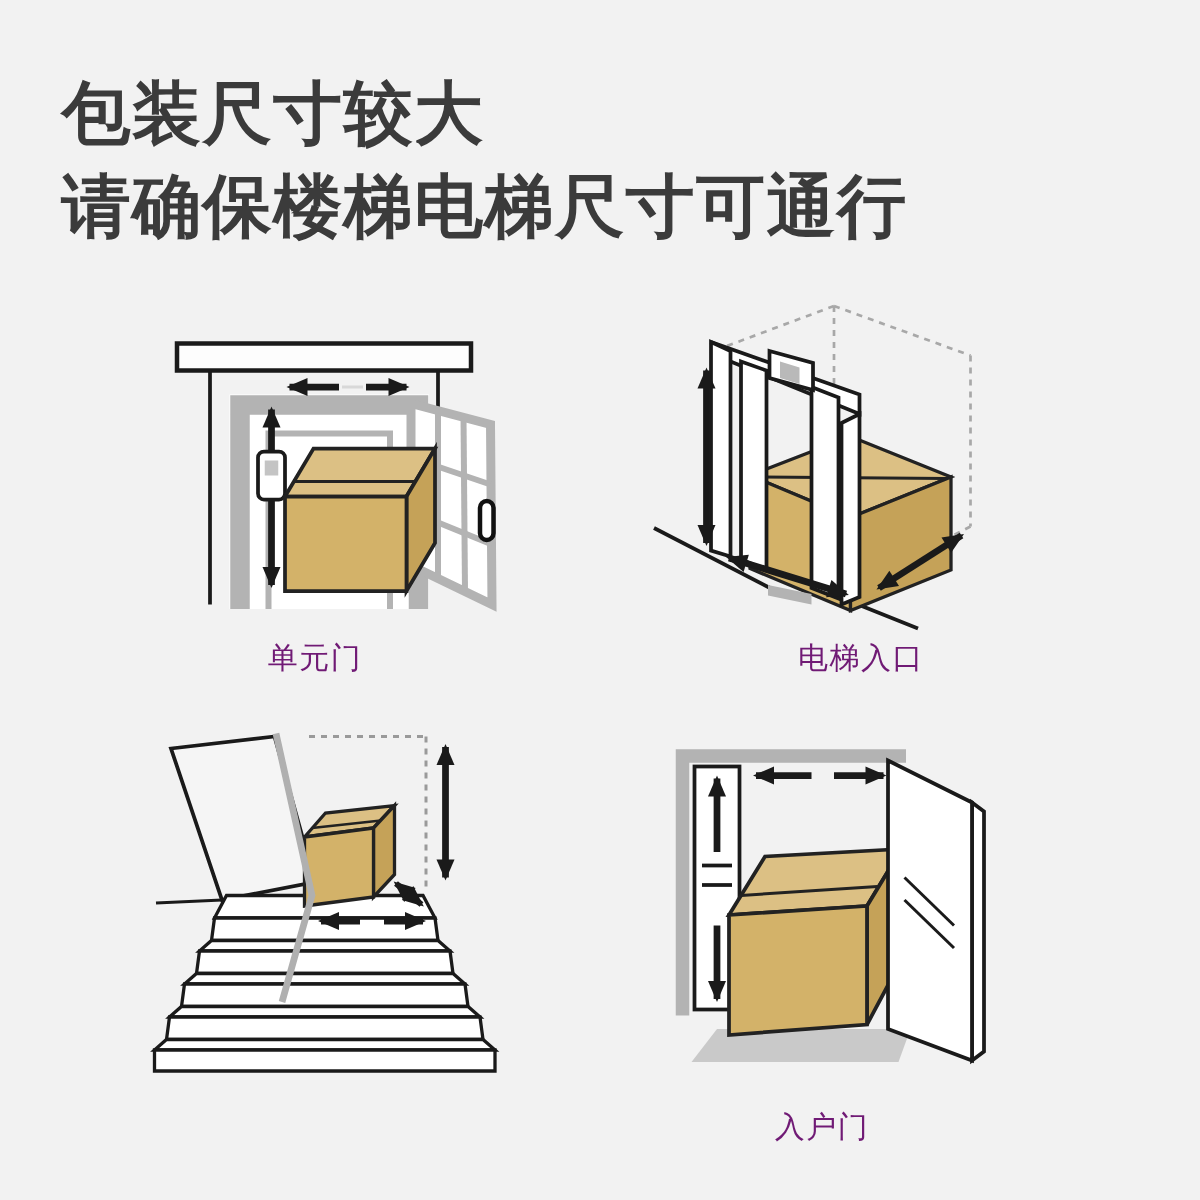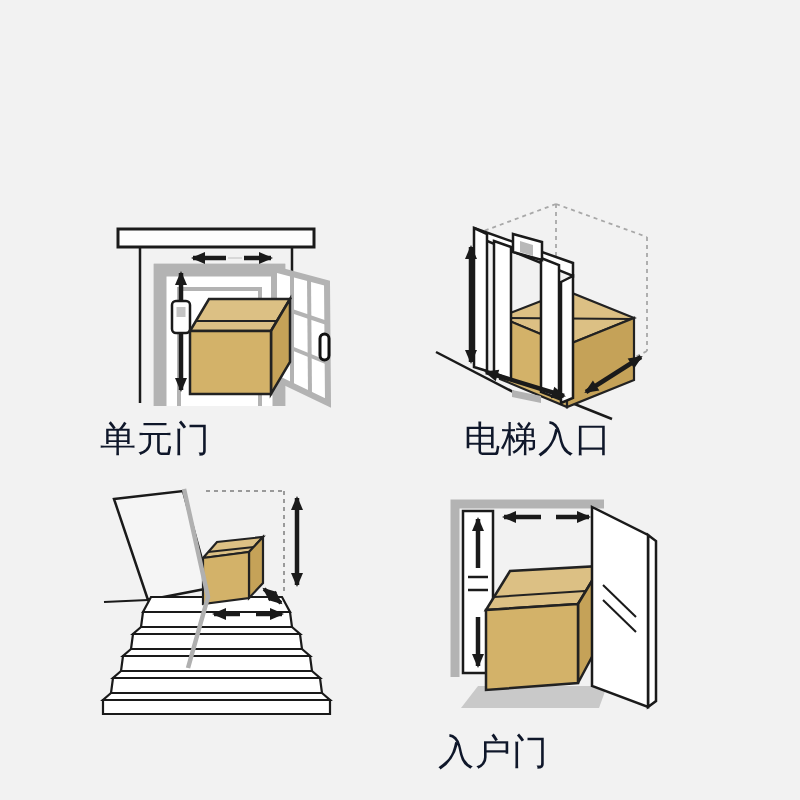--- a/index.html
+++ b/index.html
@@ -8,34 +8,38 @@
     overflow:hidden;font-family:"Liberation Sans", sans-serif;
   }
   .title{
     position:absolute;left:41px;top:44px;
     font-size:46px;line-height:62px;font-weight:700;color:#3b3b3b;
     letter-spacing:1px;white-space:nowrap;
   }
   .panel{position:absolute;}
   .panel svg{display:block;}
   .panel-label{
-    position:absolute;width:220px;text-align:left;
-    font-size:36px;line-height:30px;font-weight:500;color:#0f172a;
+    position:absolute;width:220px;text-align:center;
+    font-size:20px;line-height:30px;font-weight:500;color:#701a75;
     letter-spacing:1px;white-space:nowrap;
   }
   .lbl-1{left:100px;top:424px;}
   .lbl-2{left:464px;top:424px;}
   .lbl-3{left:103px;top:737px;}
   .lbl-4{left:438px;top:737px;}
 </style>
 </head>
 <body>
 
 <div class="canvas">
 
+  <div class="title">
+    <div>包装尺寸较大</div>
+    <div>请确保楼梯电梯尺寸可通行</div>
+  </div>
 
   <figure class="panel" style="left:100px;top:210px;margin:0;">
     <svg width="300" height="215" viewBox="100 210 300 215">
       <defs>
         <marker id="ah1" markerUnits="userSpaceOnUse" markerWidth="16" markerHeight="14" viewBox="0 0 16 14" refX="13" refY="7" orient="auto-start-reverse">
           <path d="M1,1 L15,7 L1,13 Z" fill="#1a1a1a"></path>
         </marker>
       </defs>
 
       <rect x="118" y="229" width="196" height="18" fill="#fdfdfd" stroke="#1a1a1a" stroke-width="3"></rect>

